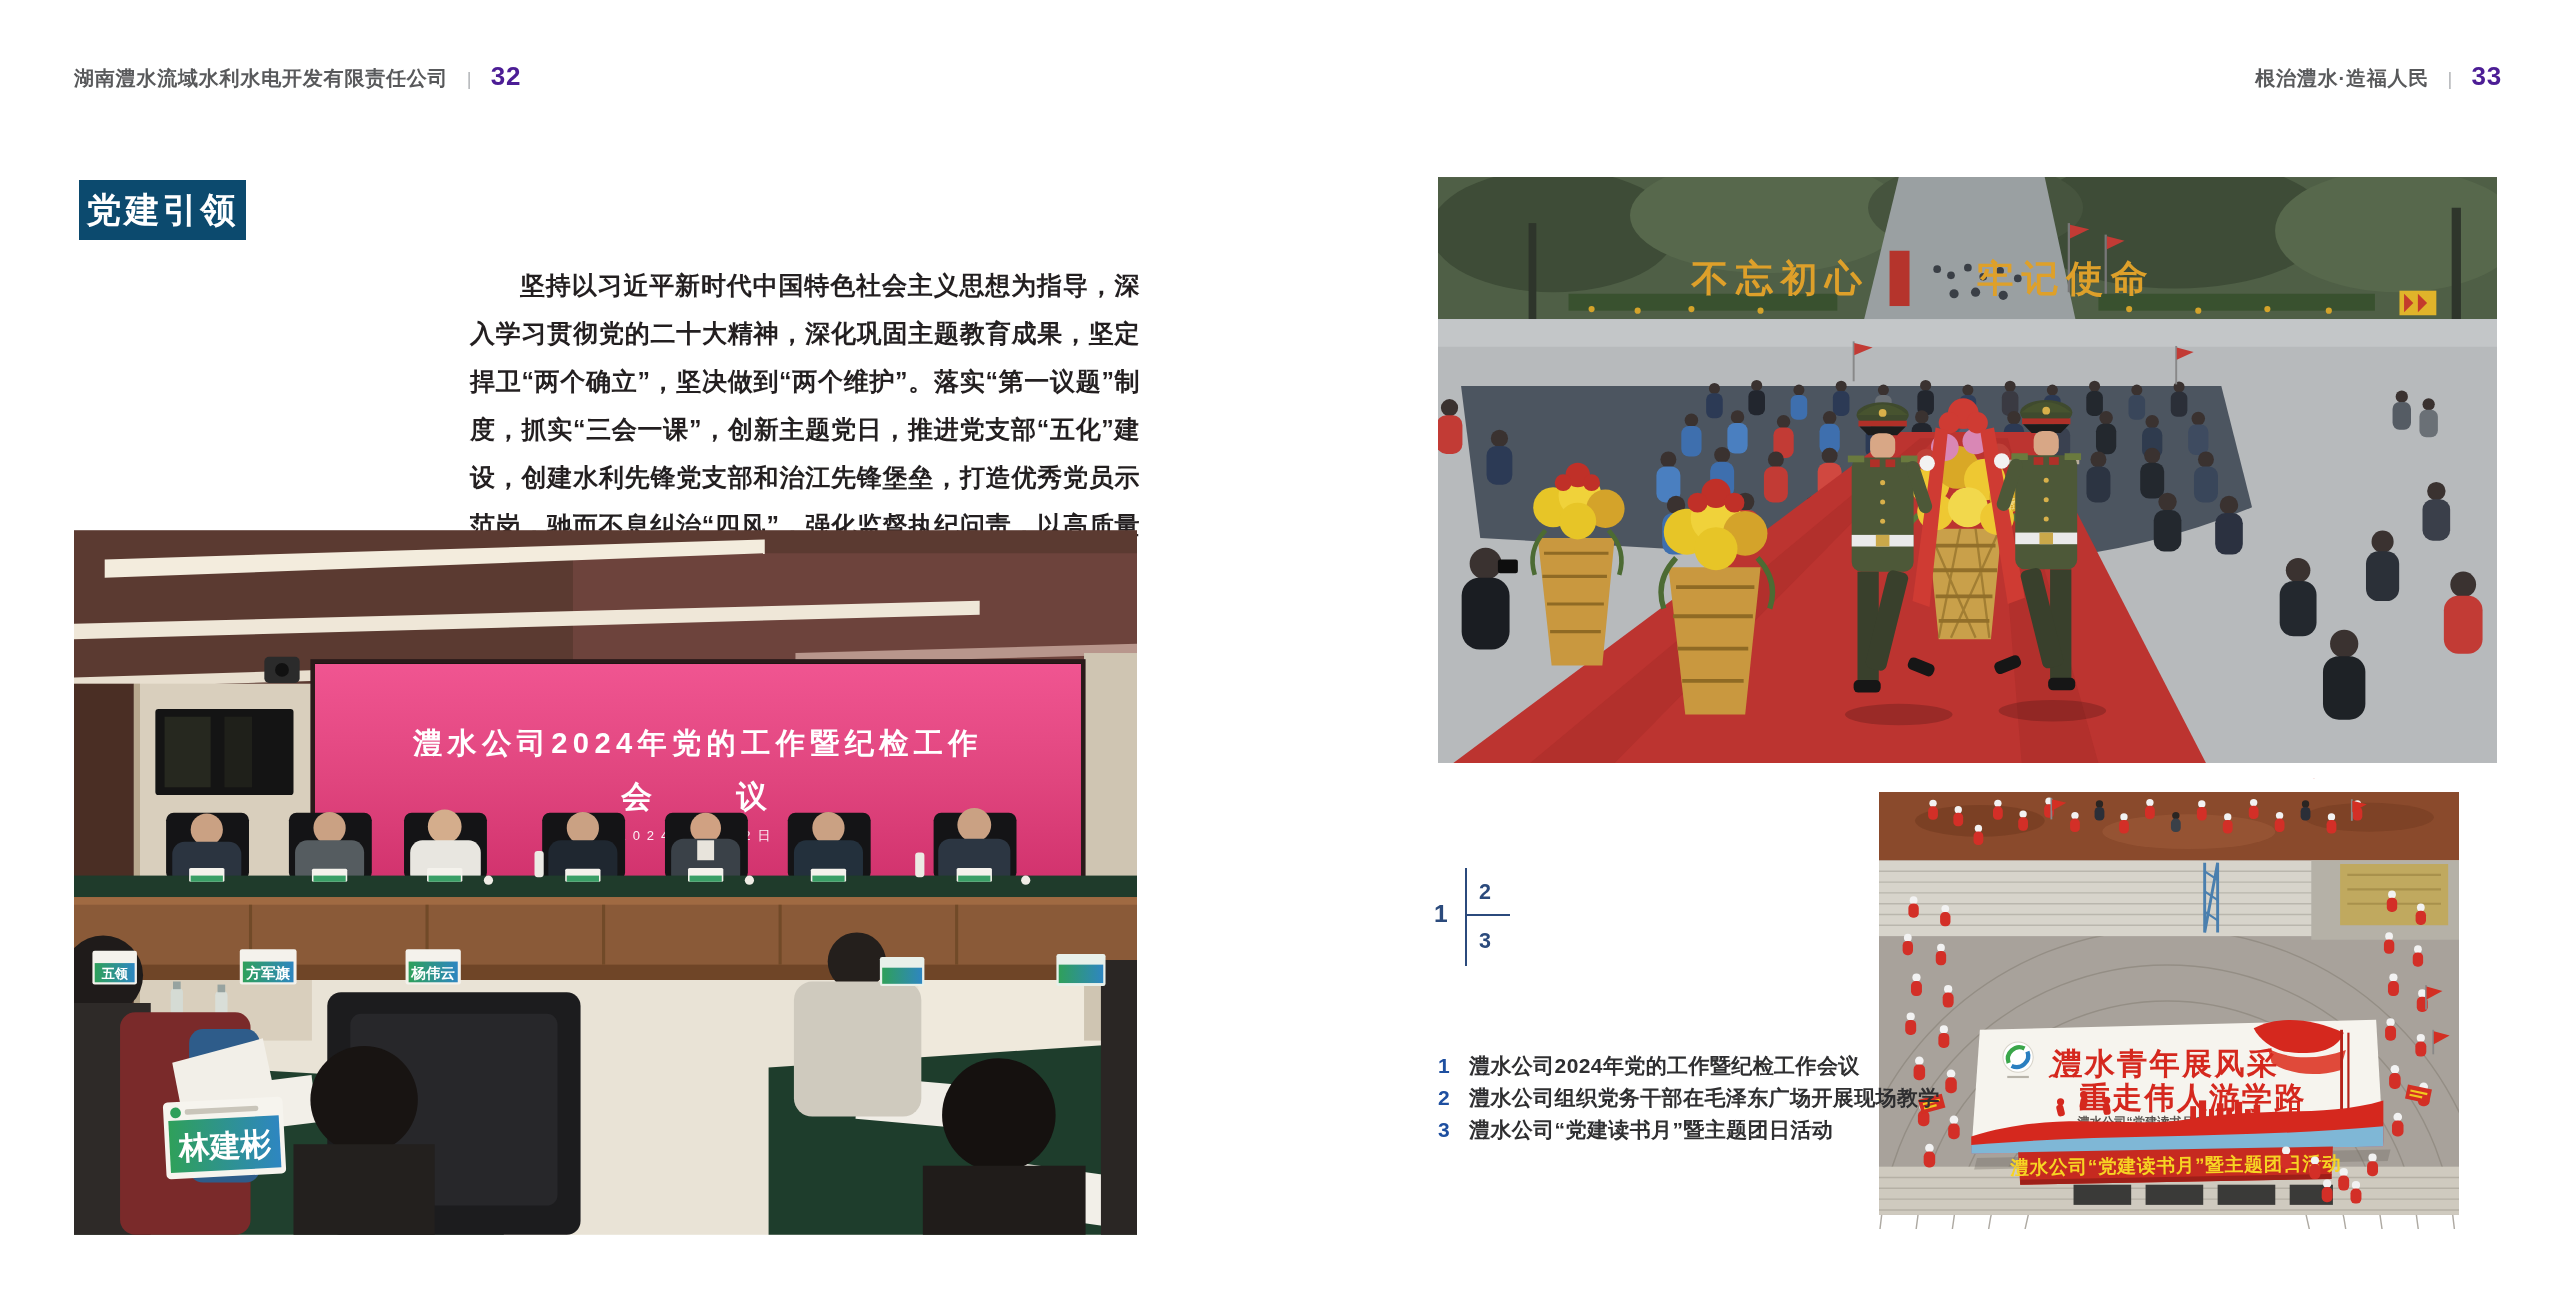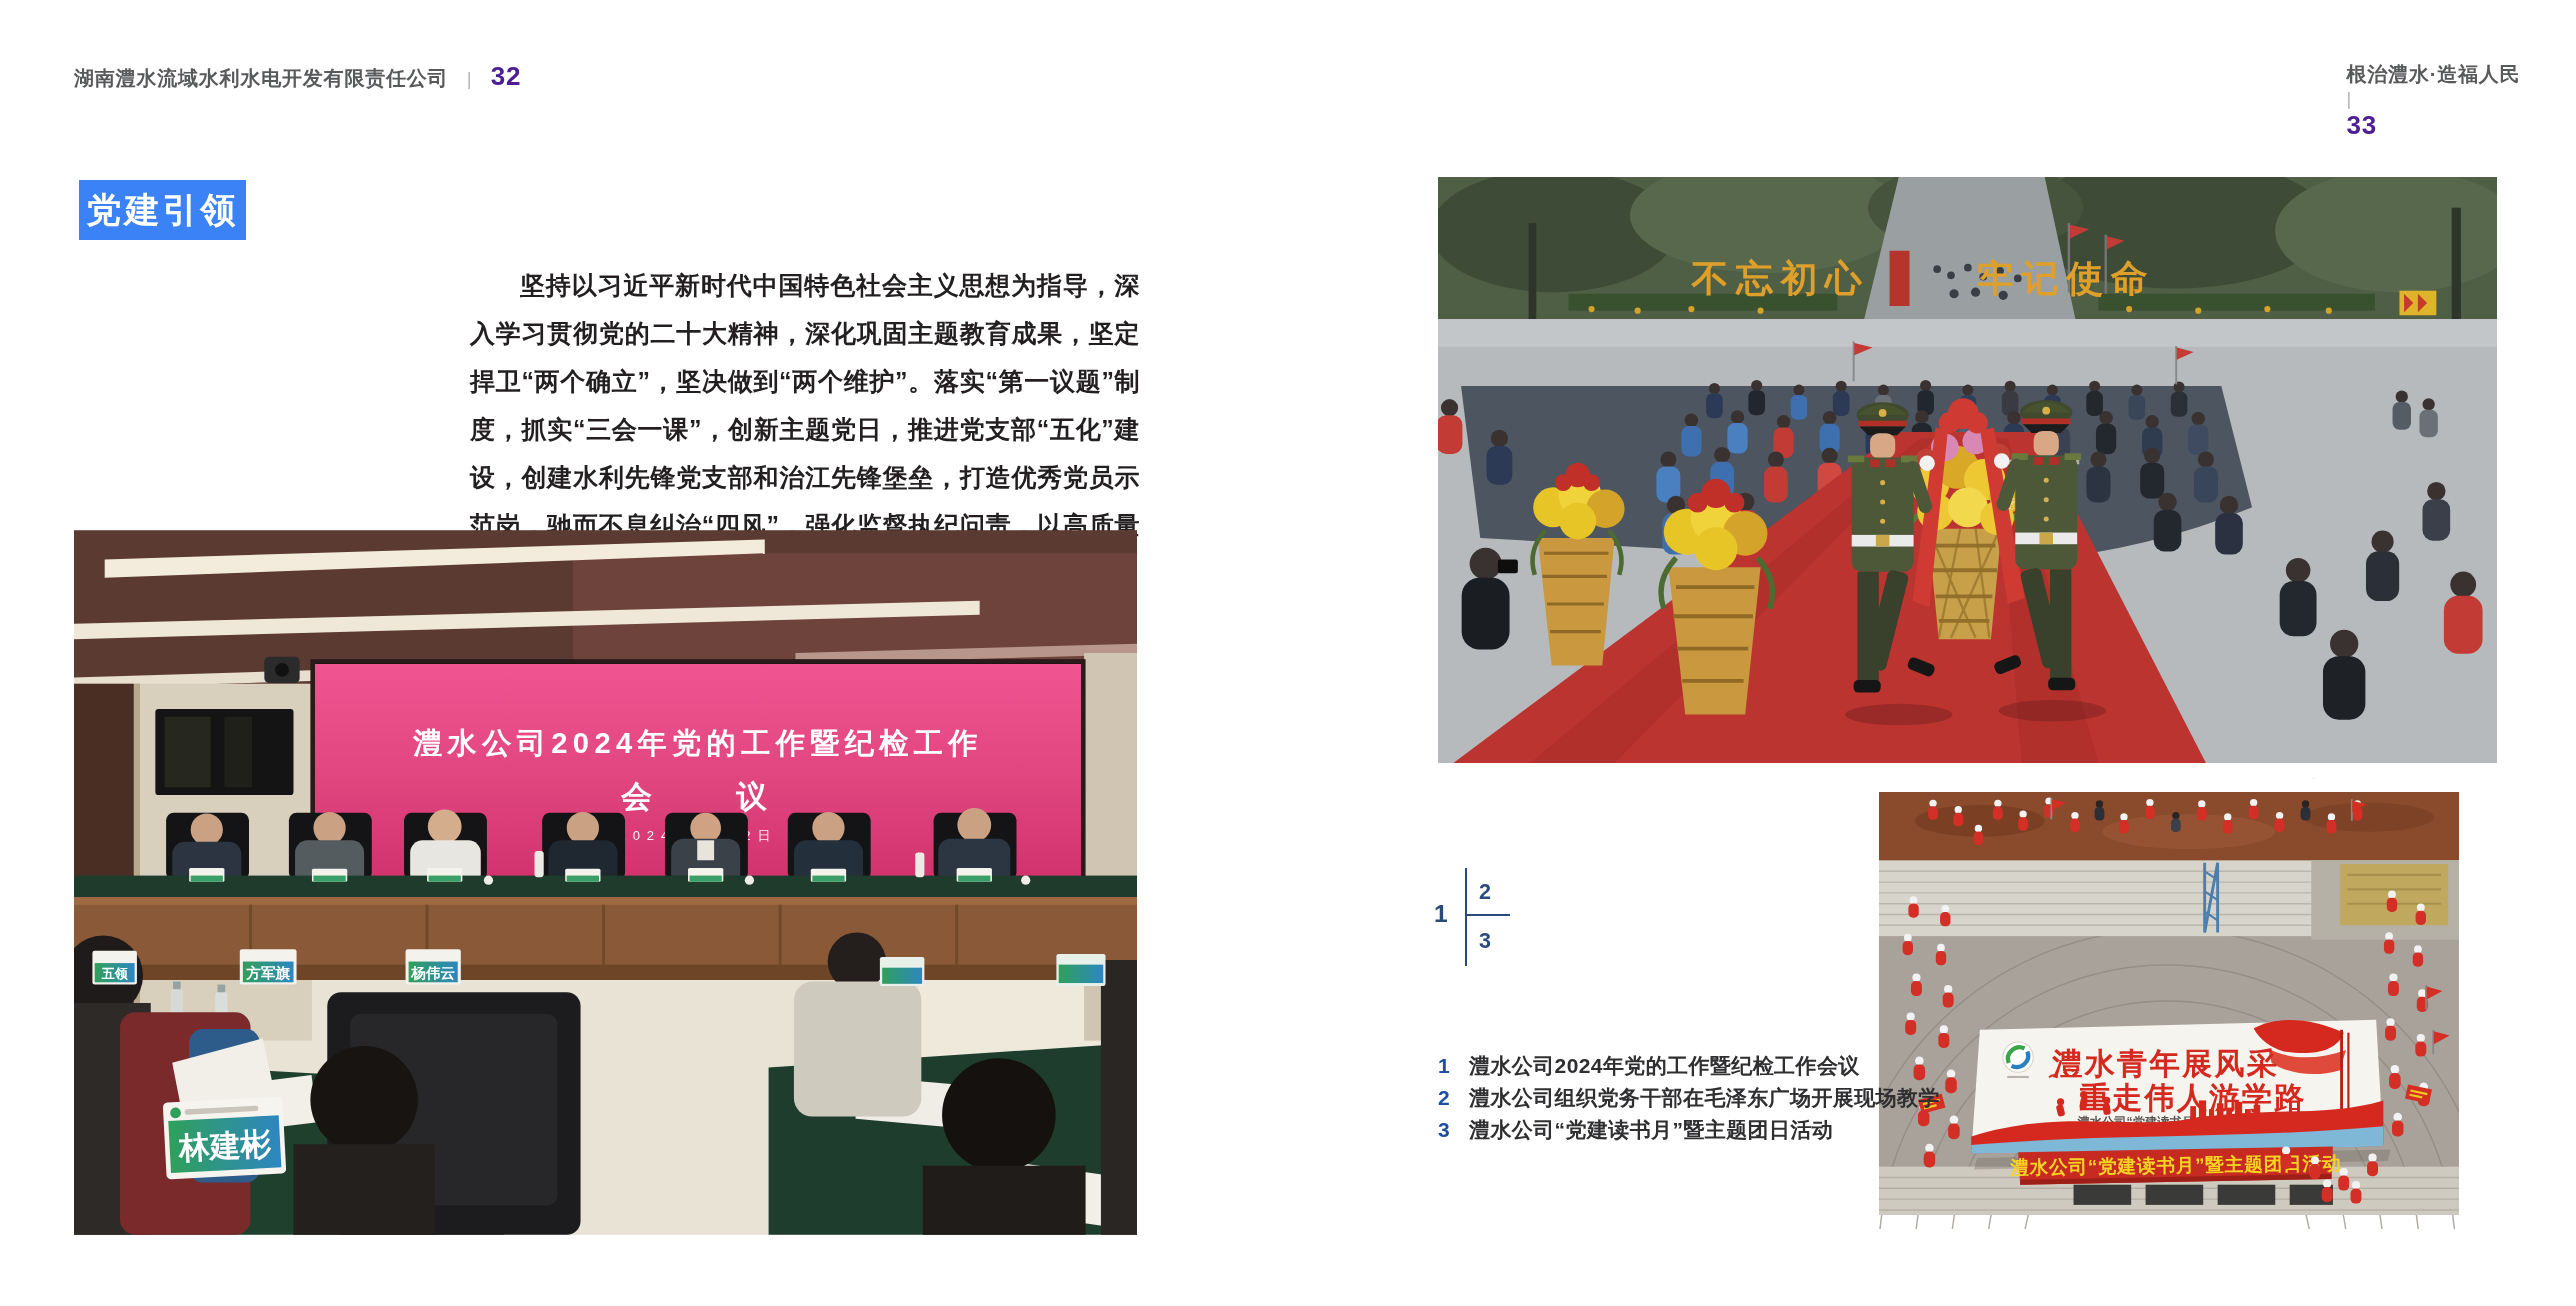--- a/index.html
+++ b/index.html
@@ -4,21 +4,21 @@
 <style>
   html,body{margin:0;padding:0;background:#ffffff;}
   #canvas{position:relative;width:2576px;height:1306px;background:#ffffff;overflow:hidden;
           font-family:"Liberation Sans",sans-serif;}
   .abs{position:absolute;}
   
   .hdr{display:flex;align-items:baseline;font-size:20px;font-weight:bold;color:#58595b;letter-spacing:0.8px;justify-content:center;}
   .hdr .sep{color:#b3b5b8;font-weight:normal;margin:0 18.4px;font-size:18.4px;}
   .hdr .pageno{font-size:26px;color:#4c1d95;}
   
-  .titlebox{background:#3b82f6;width:167px;height:60px;display:flex;align-items:center;justify-content:center;}
+  .titlebox{background:#0c4a6e;width:167px;height:60px;display:flex;align-items:center;justify-content:center;}
   .titlebox span{color:#ffffff;font-size:35px;font-weight:bold;letter-spacing:3.1px;}
   
   .para{width:670px;font-size:25px;line-height:48px;color:#231f20;font-weight:600;
         text-align:justify;text-indent:2em;letter-spacing:0.4px;}
   
   .photo{position:absolute;overflow:hidden;}
   .photo svg{display:block;}
   
   .idx-num{position:absolute;color:#2b4a7c;font-weight:bold;}
   .cap-row{position:absolute;display:flex;align-items:baseline;}
@@ -28,21 +28,21 @@
 </head>
 <body>
 
 <div id="canvas">
 
   <div class="abs hdr" style="left:74px;top:61px;">
     <span>湖南澧水流域水利水电开发有限责任公司</span>
     <span class="sep">|</span>
     <span class="pageno">32</span>
   </div>
-  <div class="abs hdr" style="right:74px;top:61px;flex-direction:column;">
+  <div class="abs hdr" style="right:74px;top:61px;">
     <span>根治澧水·造福人民</span>
     <span class="sep">|</span>
     <span class="pageno">33</span>
   </div>
 
   <div class="abs titlebox" style="left:79px;top:180px;">
     <span>党建引领</span>
   </div>
 
   <p class="abs para" style="left:470px;top:261px;margin:0;">坚持以习近平新时代中国特色社会主义思想为指导，深入学习贯彻党的二十大精神，深化巩固主题教育成果，坚定捍卫“两个确立”，坚决做到“两个维护”。落实“第一议题”制度，抓实“三会一课”，创新主题党日，推进党支部“五化”建设，创建水利先锋党支部和治江先锋堡垒，打造优秀党员示范岗，驰而不息纠治“四风”，强化监督执纪问责，以高质量党建引领保障公司各项事业高质量发展。</p>

